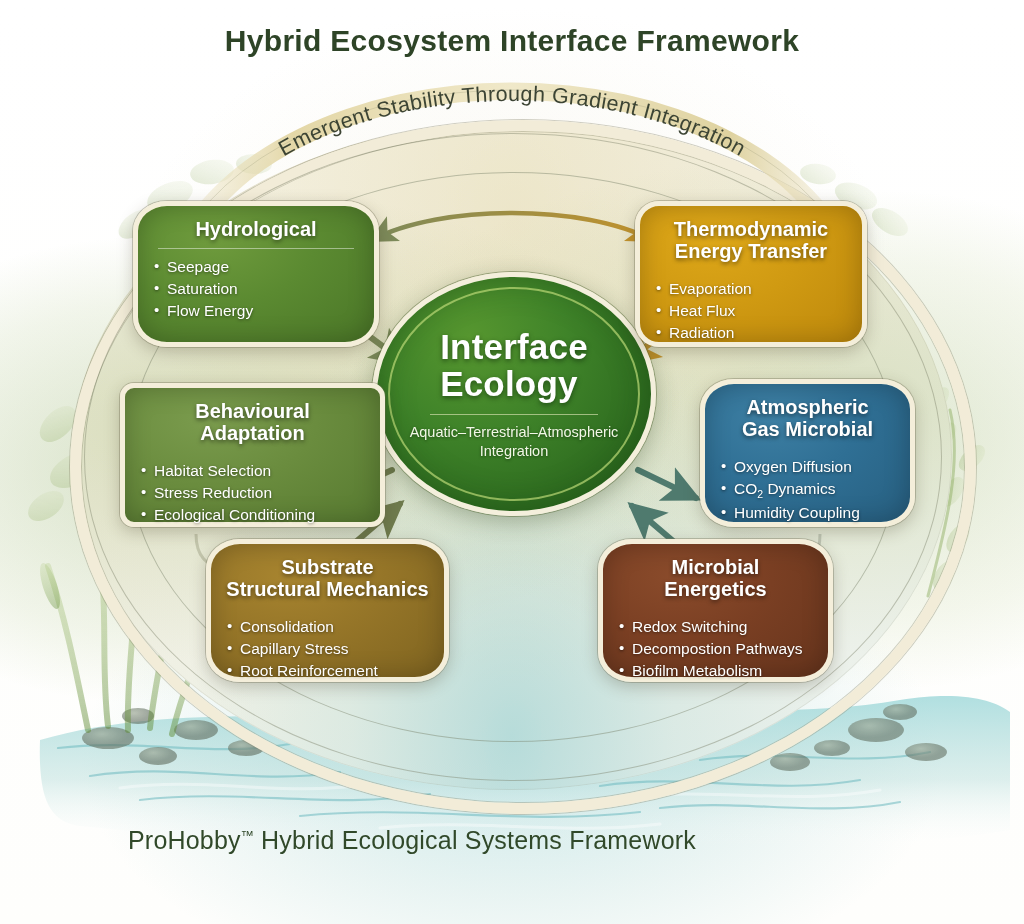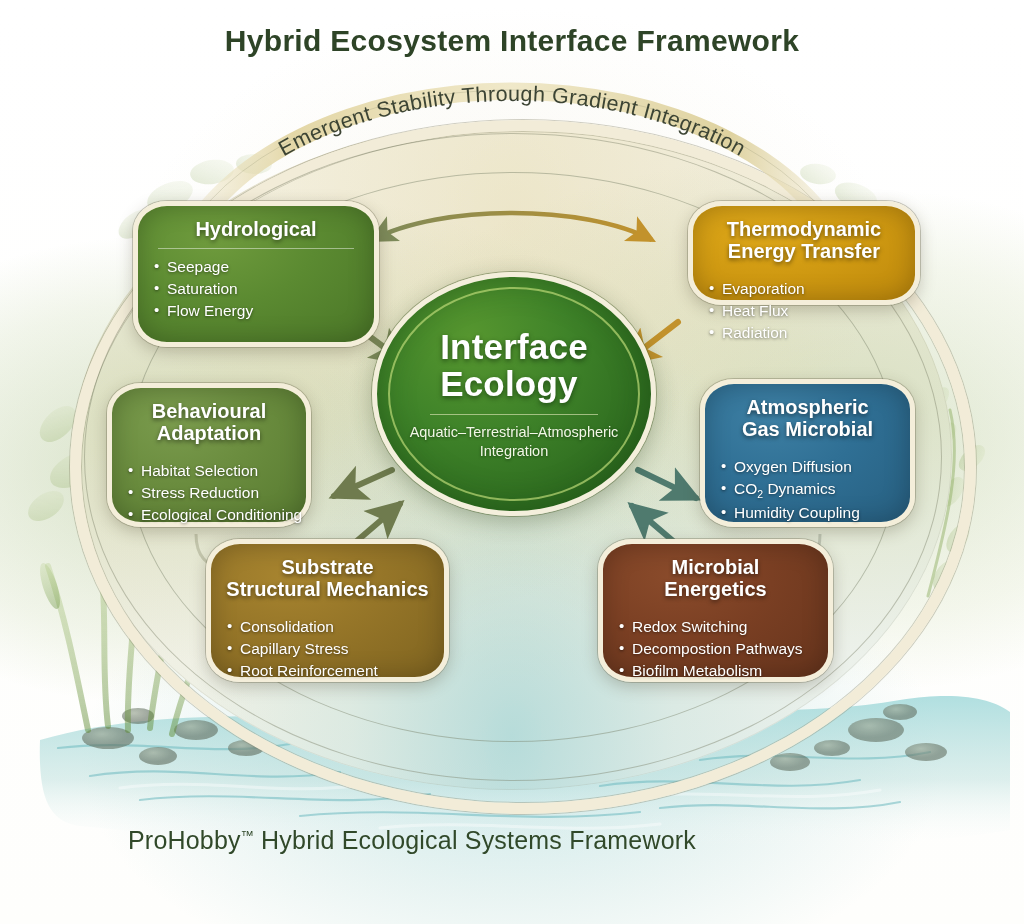--- a/index.html
+++ b/index.html
@@ -196,26 +196,28 @@
     font-size: 15px;
   }
   .node-list li sub { font-size: 10.5px; }
 
   
   #node-hydro {
     left: 133px; top: 201px; width: 246px; height: 146px;
     background: radial-gradient(ellipse at 32% 24%, #6f9b3d 0%, #5b8a31 45%, #4a7627 100%);
   }
   #node-thermo {
-    left: 688px; top: 201px; width: 232px; height: 104px;
+    left: 635px; top: 201px; width: 232px; height: 146px;
     background: radial-gradient(ellipse at 32% 24%, #dda719 0%, #d09a12 45%, #bd880c 100%);
+    border-radius: 24px;
   }
   #node-behav {
-    left: 107px; top: 383px; width: 204px; height: 144px;
+    left: 120px; top: 383px; width: 265px; height: 144px;
     background: radial-gradient(ellipse at 32% 24%, #7a9b4d 0%, #6a8c3e 45%, #577a30 100%);
+    border-radius: 14px;
   }
   #node-atmos {
     left: 700px; top: 379px; width: 215px; height: 148px;
     background: radial-gradient(ellipse at 32% 24%, #3d7fa3 0%, #2f6f94 45%, #275f80 100%);
   }
   #node-substrate {
     left: 206px; top: 539px; width: 243px; height: 143px;
     background: radial-gradient(ellipse at 32% 24%, #a7842f 0%, #957528 45%, #7f6420 100%);
   }
   #node-microbial {

